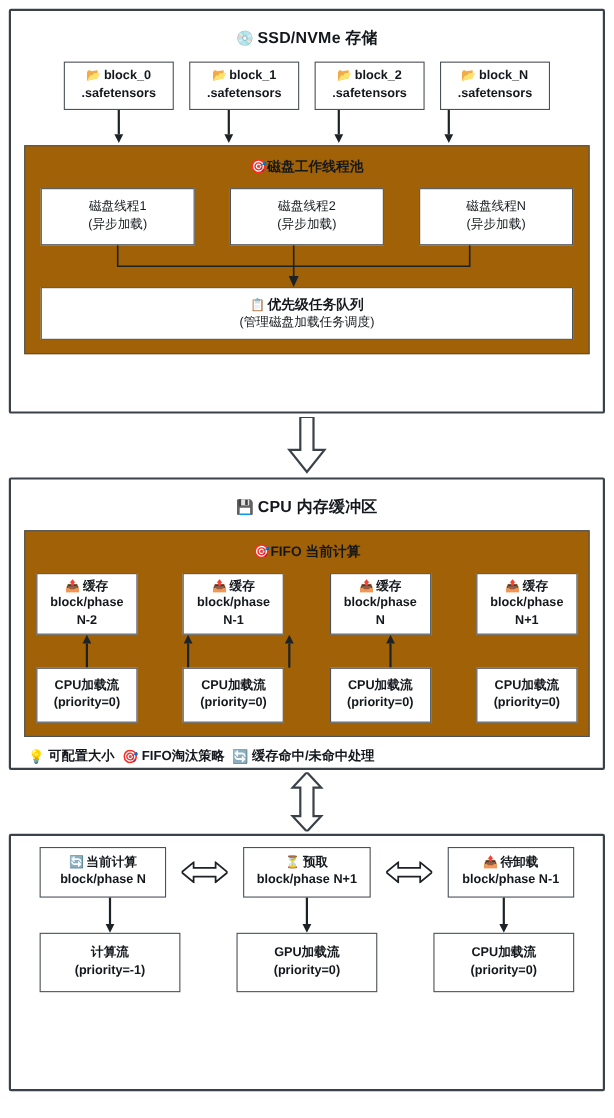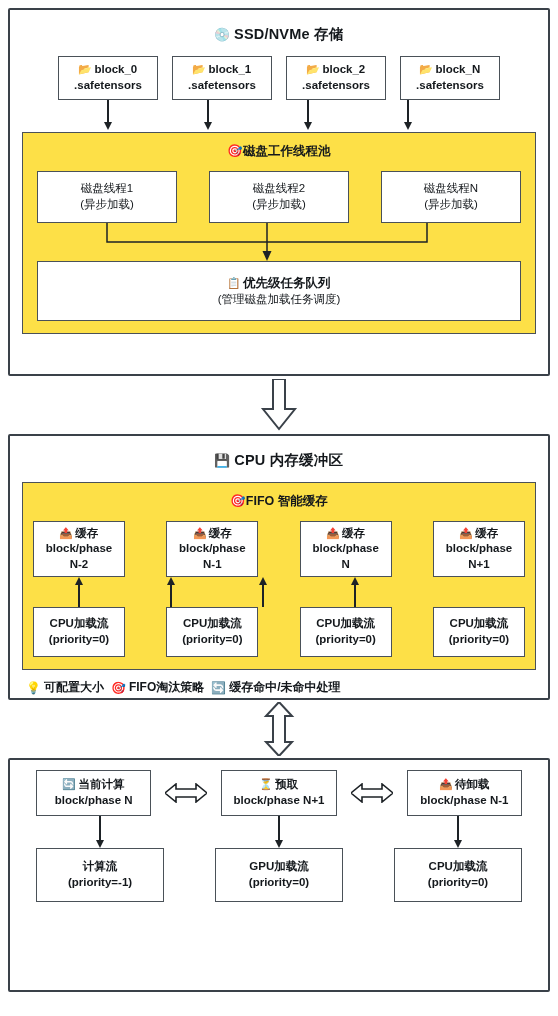--- a/index.html
+++ b/index.html
@@ -36,21 +36,21 @@
     font-size: 14.5px;
     letter-spacing: 0.2px;
     padding: 5px 0 12px 0;
     white-space: nowrap;
   }
   .panel-title .emo { font-size: 13px; margin-right: 3px; }
 
   
   .subpanel {
     border: 1.4px solid #4a5158;
-    background: #fde047;
+    background: #a16207;
     padding: 7px 10px 12px 10px;
   }
   .subpanel-title {
     text-align: center;
     font-weight: bold;
     font-size: 12.5px;
     padding: 3px 0 11px 0;
     white-space: nowrap;
   }
 
@@ -116,21 +116,21 @@
   #ssd-files .node { width: 100px; height: 44px; }
   #ssd-arrows { display: flex; margin: 0 36px; height: 30px; }
   #ssd-arrows .cell { width: 100px; display: flex; justify-content: center; }
 
   #thread-row { gap: 0; margin: 0 4px; }
   #thread-row .node { width: 140px; height: 52px; font-weight: normal; }
 
   
   #thread-connect { display: block; }
 
-  #queue-box { height: 60px; margin: 0 4px; font-weight: normal; }
+  #queue-box { height: 48px; margin: 0 4px; font-weight: normal; }
   #queue-box .ln:first-child { font-weight: bold; font-size: 12.5px; }
 
   
   #cache-row { gap: 12px; }
   #cache-row .node { width: 92px; height: 56px; }
   #cpu-arrow-row { display: flex; height: 30px; }
   #cpu-arrow-row .cell { width: 92px; display: flex; justify-content: center; }
   #cpustream-row { gap: 0; }
   #cpustream-row .node { width: 92px; height: 50px; }
 
@@ -238,21 +238,21 @@
     </svg>
   </div>
 
   <div class="panel" id="cpu-panel" style="height:266px;">
     <div class="panel-title">
       <span class="emo">💾</span><span>CPU 内存缓冲区</span>
     </div>
 
     <div class="subpanel">
       <div class="subpanel-title">
-        <span class="emo">🎯</span><span>FIFO 智能缓存</span>
+        <span class="emo">🎯</span><span>FIFO 当前计算</span>
       </div>
 
       <div class="row" id="cache-row">
         <div class="node">
           <span class="ln"><span class="emo">📤</span><span>缓存</span></span>
           <span class="ln">block/phase</span>
           <span class="ln">N-2</span>
         </div>
         <div class="node">
           <span class="ln"><span class="emo">📤</span><span>缓存</span></span>

